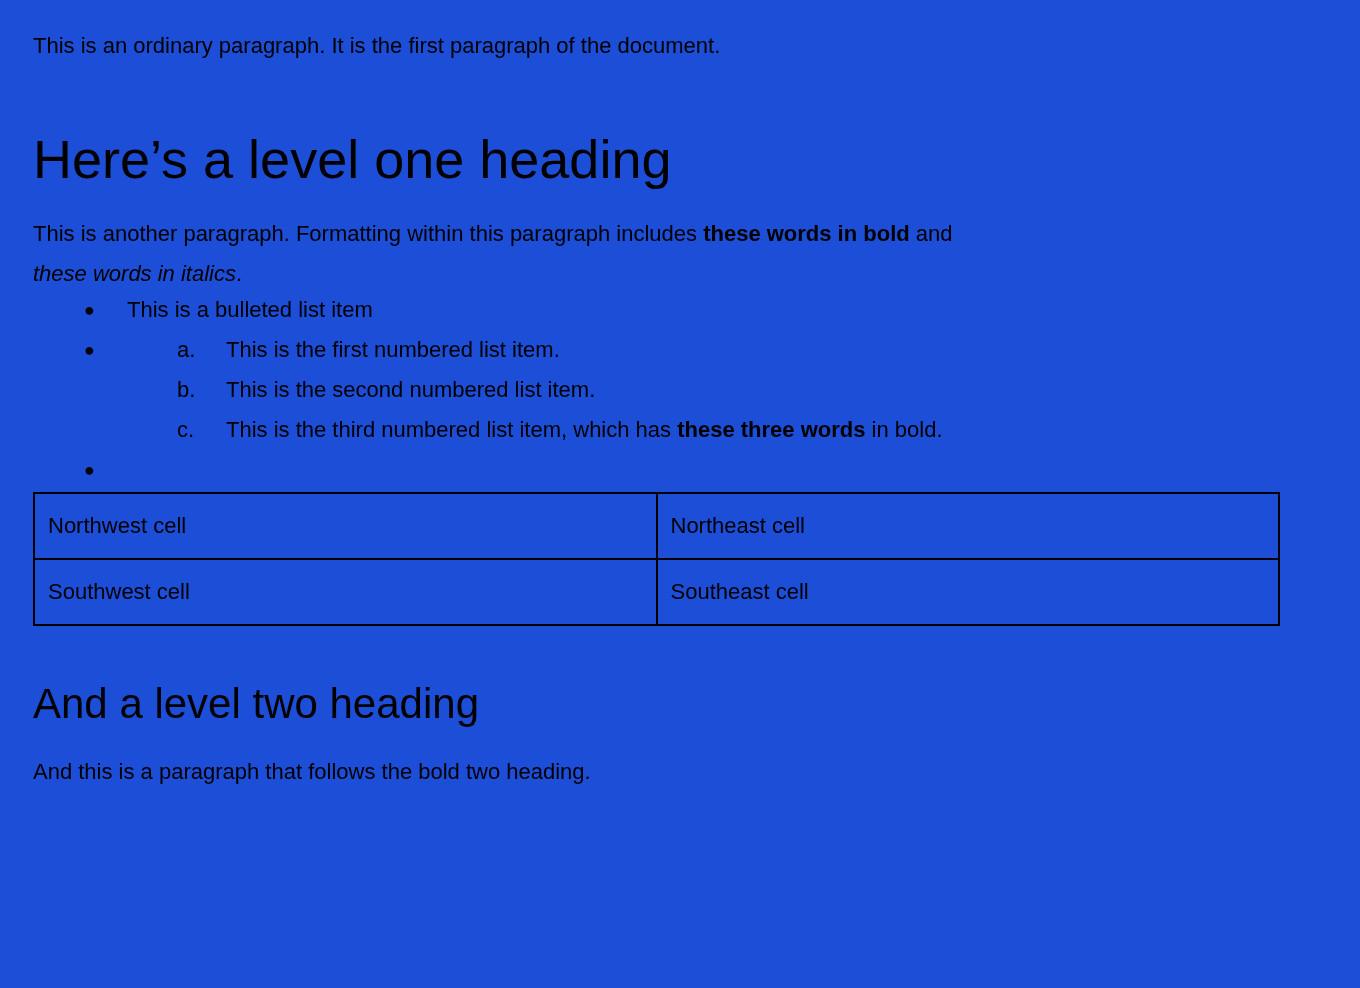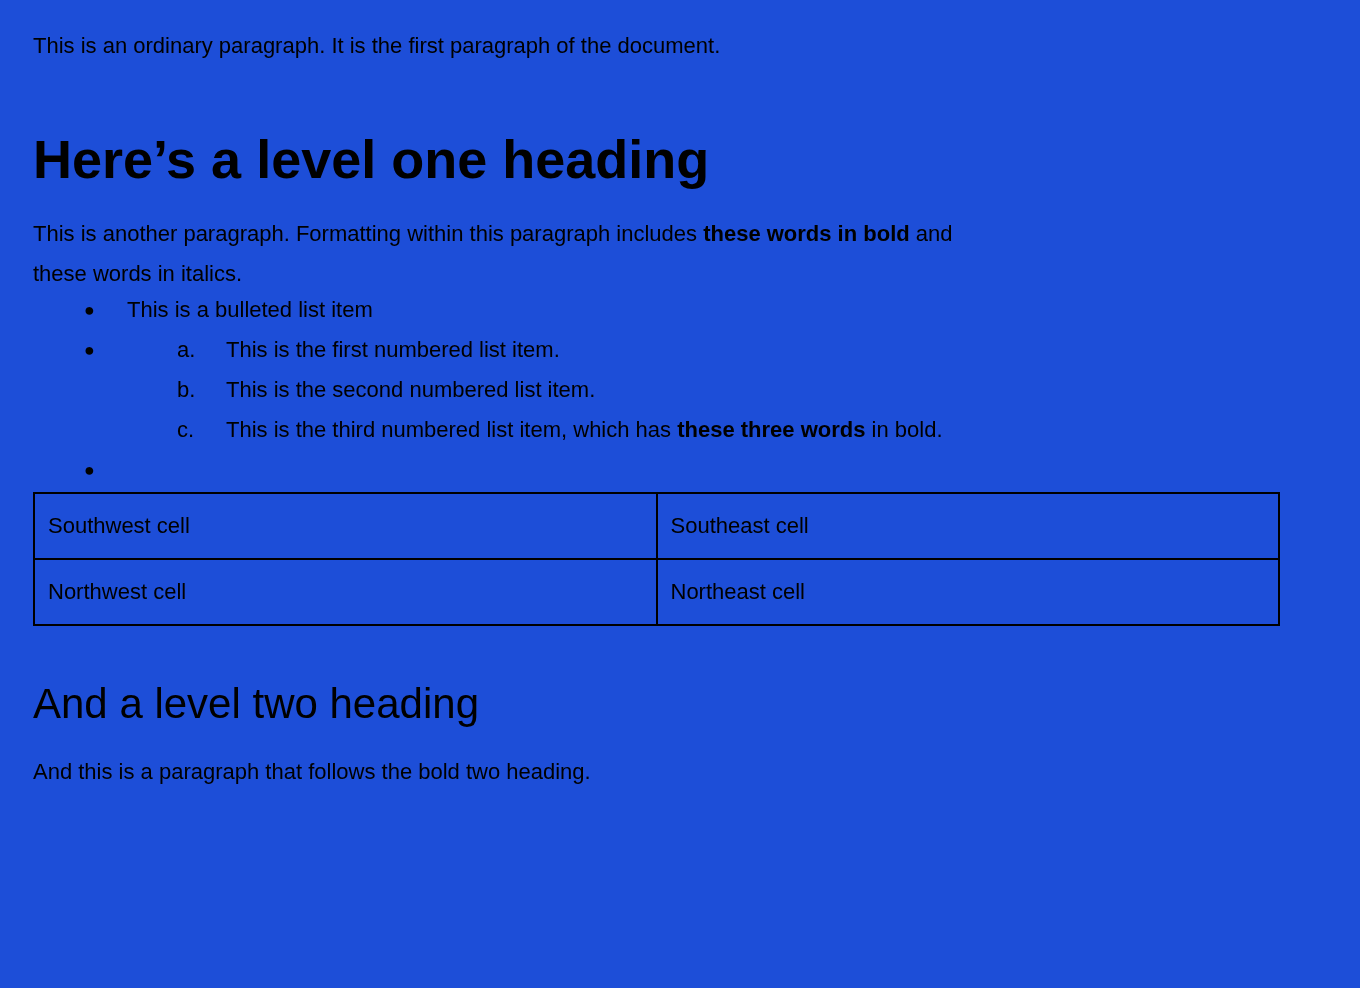--- a/index.html
+++ b/index.html
@@ -12,35 +12,35 @@
     color: #000000;
     font-family: "Liberation Sans", "DejaVu Sans", sans-serif;
     font-size: 22px;
     line-height: 40px;
     padding: 26px 80px 0 33px;
     overflow: hidden;
   }
   p { margin: 0; }
   h1.doc-h1 {
     font-size: 54px;
-    font-weight: 700;
+    font-weight: 400;
     line-height: 62px;
     margin: 62px 0 0 0;
     letter-spacing: 0;
   }
   h2.doc-h2 {
     font-size: 42px;
     font-weight: 400;
     line-height: 48px;
     margin: 54px 0 0 0;
   }
   .para-2 { margin-top: 24px; }
   .para-3 { margin-top: 24px; }
   .bold-run { font-weight: 700; }
-  .italic-run { }
+  .italic-run { font-style: italic; }
 
   ul.bullet-list {
     list-style: none;
     margin: -4px 0 0 0;
     padding: 0;
   }
   ul.bullet-list > li {
     position: relative;
     padding-left: 94px;
   }
@@ -115,26 +115,26 @@
       </ol>
     </li>
     <li>
       <span class="bullet-marker">●</span>
     </li>
   </ul>
 
   <table class="doc-table">
     <tbody>
       <tr>
+        <td>Northwest cell</td>
+        <td>Northeast cell</td>
+      </tr>
+      <tr>
         <td>Southwest cell</td>
         <td>Southeast cell</td>
-      </tr>
-      <tr>
-        <td>Northwest cell</td>
-        <td>Northeast cell</td>
       </tr>
     </tbody>
   </table>
 
   <h2 class="doc-h2">And a level two heading</h2>
 
   <p class="para-3">And this is a paragraph that follows the bold two heading.</p>
 
 </div>
 

